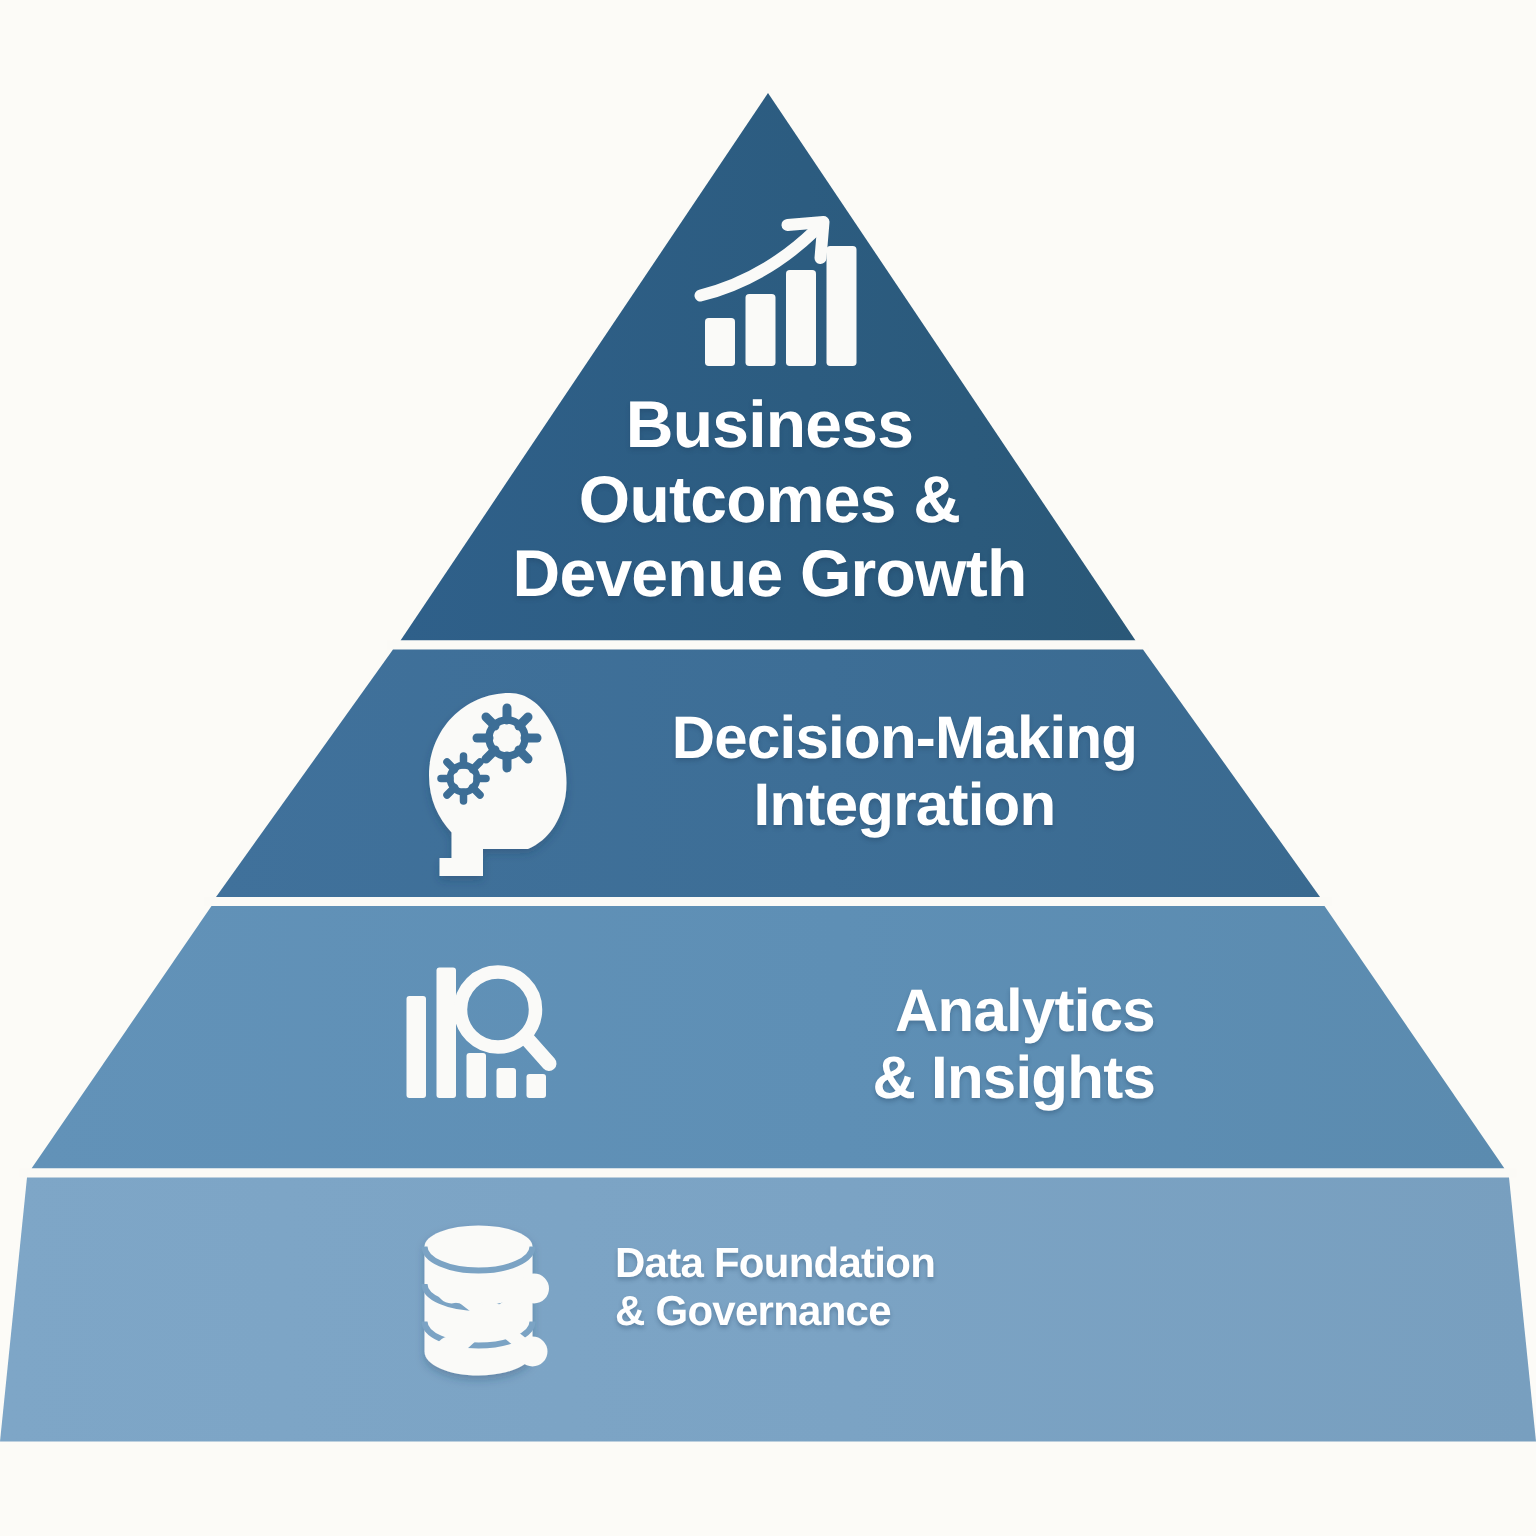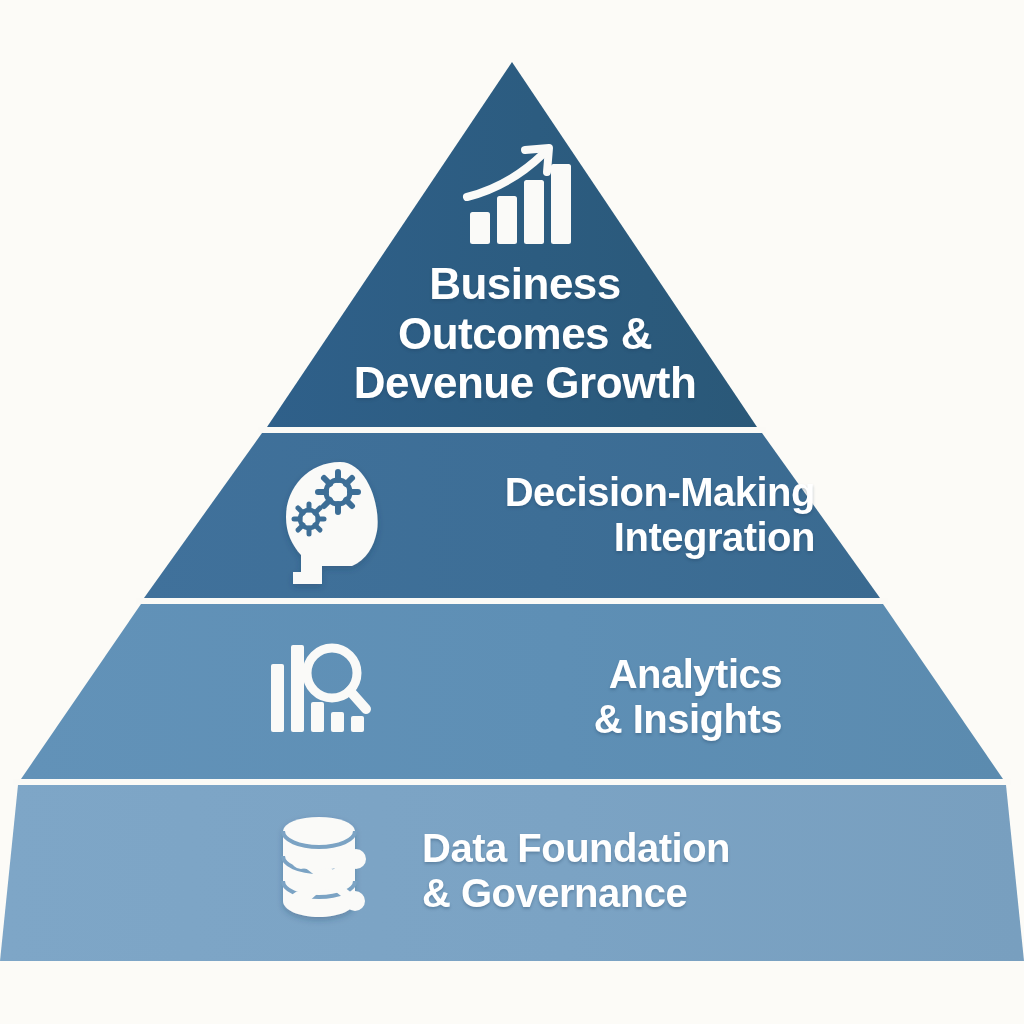--- a/index.html
+++ b/index.html
@@ -21,37 +21,36 @@
   
   .tier-label {
     position:absolute;
     color:#FFFFFF;
     font-weight:700;
     letter-spacing:-0.5px;
     line-height:1.13;
     text-shadow:0 2px 3px rgba(30,60,90,0.30);
     white-space:pre-line;
     pointer-events:none;
-    margin-left:12px;
   }
   #label-tier-1 {
     left:338px; top:259px; width:350px;
     font-size:44px; text-align:center;
   }
   #label-tier-2 {
     left:403px; top:470px; width:400px;
-    font-size:40px; text-align:right;
+    font-size:40px; text-align:center;
   }
   #label-tier-3 {
     left:410px; top:652px; width:360px;
     font-size:40px; text-align:right;
   }
   #label-tier-4 {
     left:410px; top:826px; width:420px;
-    font-size:40px; text-align:left;
+    font-size:28px; text-align:left;
   }
 </style>
 </head>
 <body>
 
 <div id="stage">
 
   <svg id="pyramid-svg" viewBox="0 0 1024 1024">
     <defs>
       <linearGradient id="g1" x1="0" y1="0" x2="1" y2="0">

